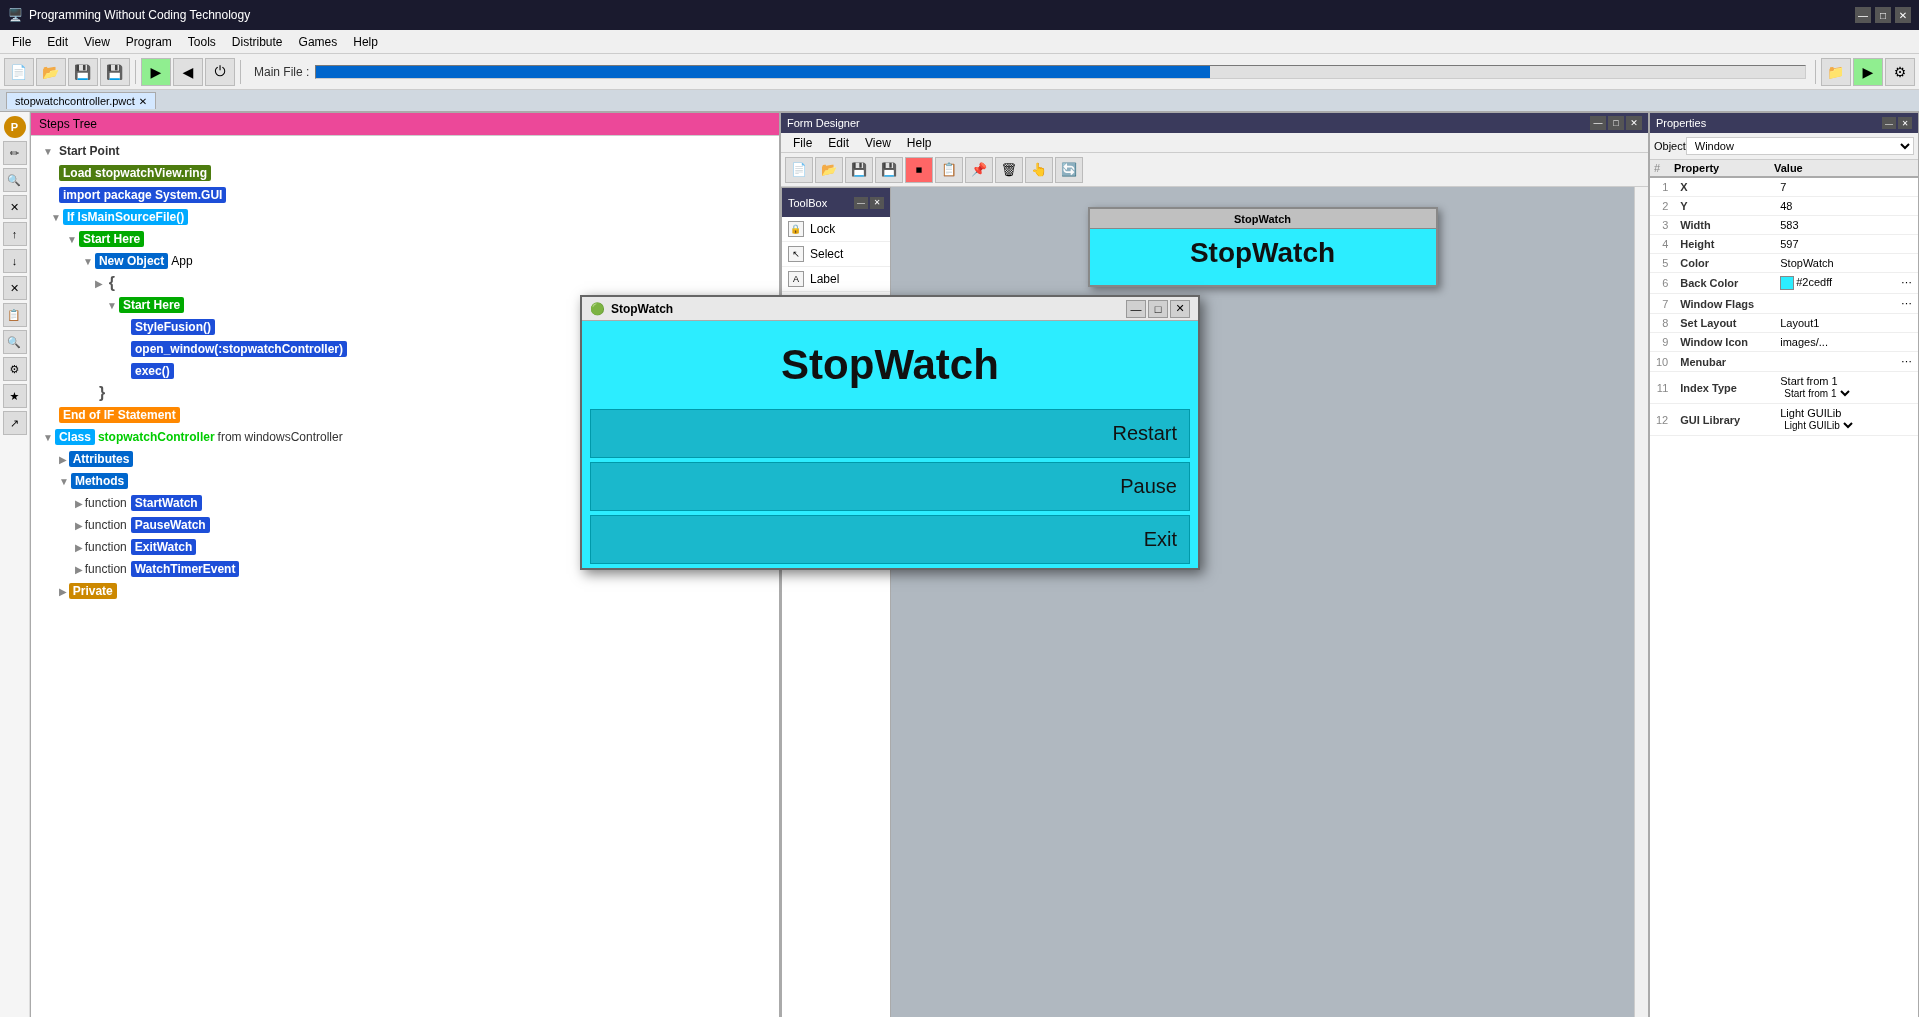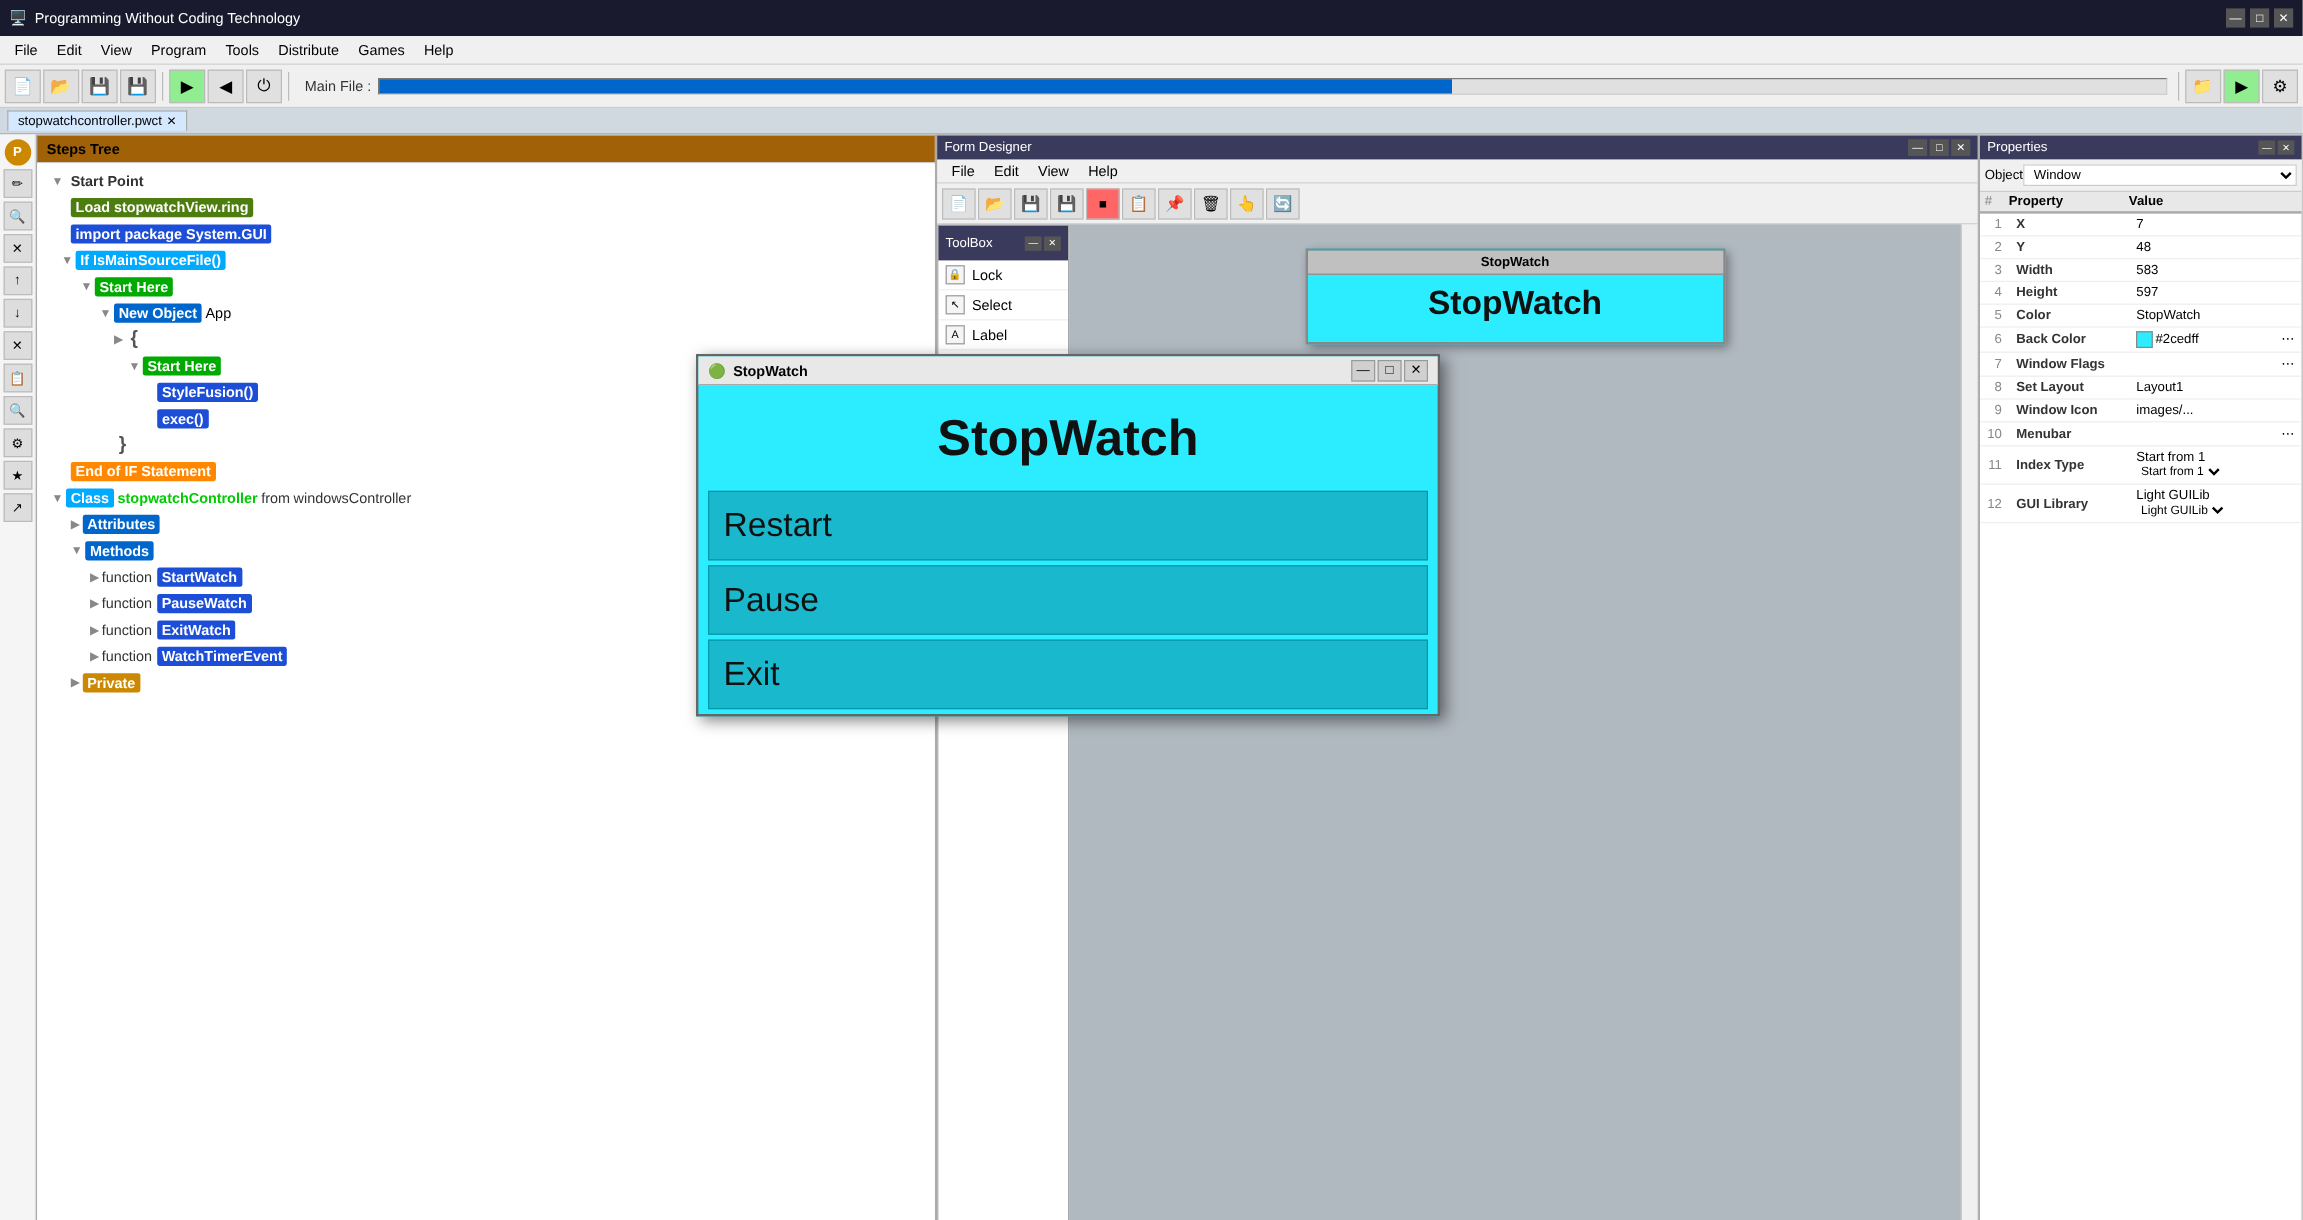--- a/index.html
+++ b/index.html
@@ -73,24 +73,24 @@
     
     .code-panel {
       width: 750px;
       background: white;
       border: 1px solid #aaa;
       display: flex;
       flex-direction: column;
       position: relative;
     }
     .panel-header {
-      background: #a16207;
+      background: #ec4899;
       padding: 4px 8px;
       font-size: 12px;
-      font-weight: bold;
+      font-weight: normal;
       border-bottom: 1px solid #ccc;
       display: flex;
       align-items: flex-end;
       gap: 6px;
     }
 
     .code-area {
       flex: 1;
       overflow-y: auto;
       padding: 4px 0;
@@ -319,22 +319,22 @@
       color: #111;
       font-family: 'Courier New', monospace;
       letter-spacing: 4px;
       line-height: 1;
     }
     .sw-button {
       margin: 0 8px 4px 8px;
       background: #1ab8cc;
       border: 1px solid #0099aa;
       padding: 12px;
-      text-align: left;
-      font-size: 28px;
+      text-align: right;
+      font-size: 20px;
       color: #111;
       cursor: pointer;
     }
 
     
     .code-area::-webkit-scrollbar { width: 10px; }
     .code-area::-webkit-scrollbar-track { background: #f0f0f0; }
     .code-area::-webkit-scrollbar-thumb { background: #999; }
 
     .progress-bar-container {
@@ -489,20 +489,24 @@
         <span class="tree-indent" style="width:72px"></span>
         <span class="tree-arrow">▼</span>
         <span class="code-token tok-start">Start Here</span>
       </div>
 
       <div class="tree-line">
         <span class="tree-indent" style="width:96px"></span>
         <span class="code-token tok-cyan">StyleFusion()</span>
       </div>
 
+      <div class="tree-line">
+        <span class="tree-indent" style="width:96px"></span>
+        <span class="code-token tok-cyan">open_window(:stopwatchController)</span>
+      </div>
 
       <div class="tree-line">
         <span class="tree-indent" style="width:96px"></span>
         <span class="code-token tok-cyan">exec()</span>
       </div>
 
       <div class="tree-line">
         <span class="tree-indent" style="width:60px"></span>
         <span class="code-token" style="background:transparent;color:#555;font-size:16px;">}</span>
       </div>

